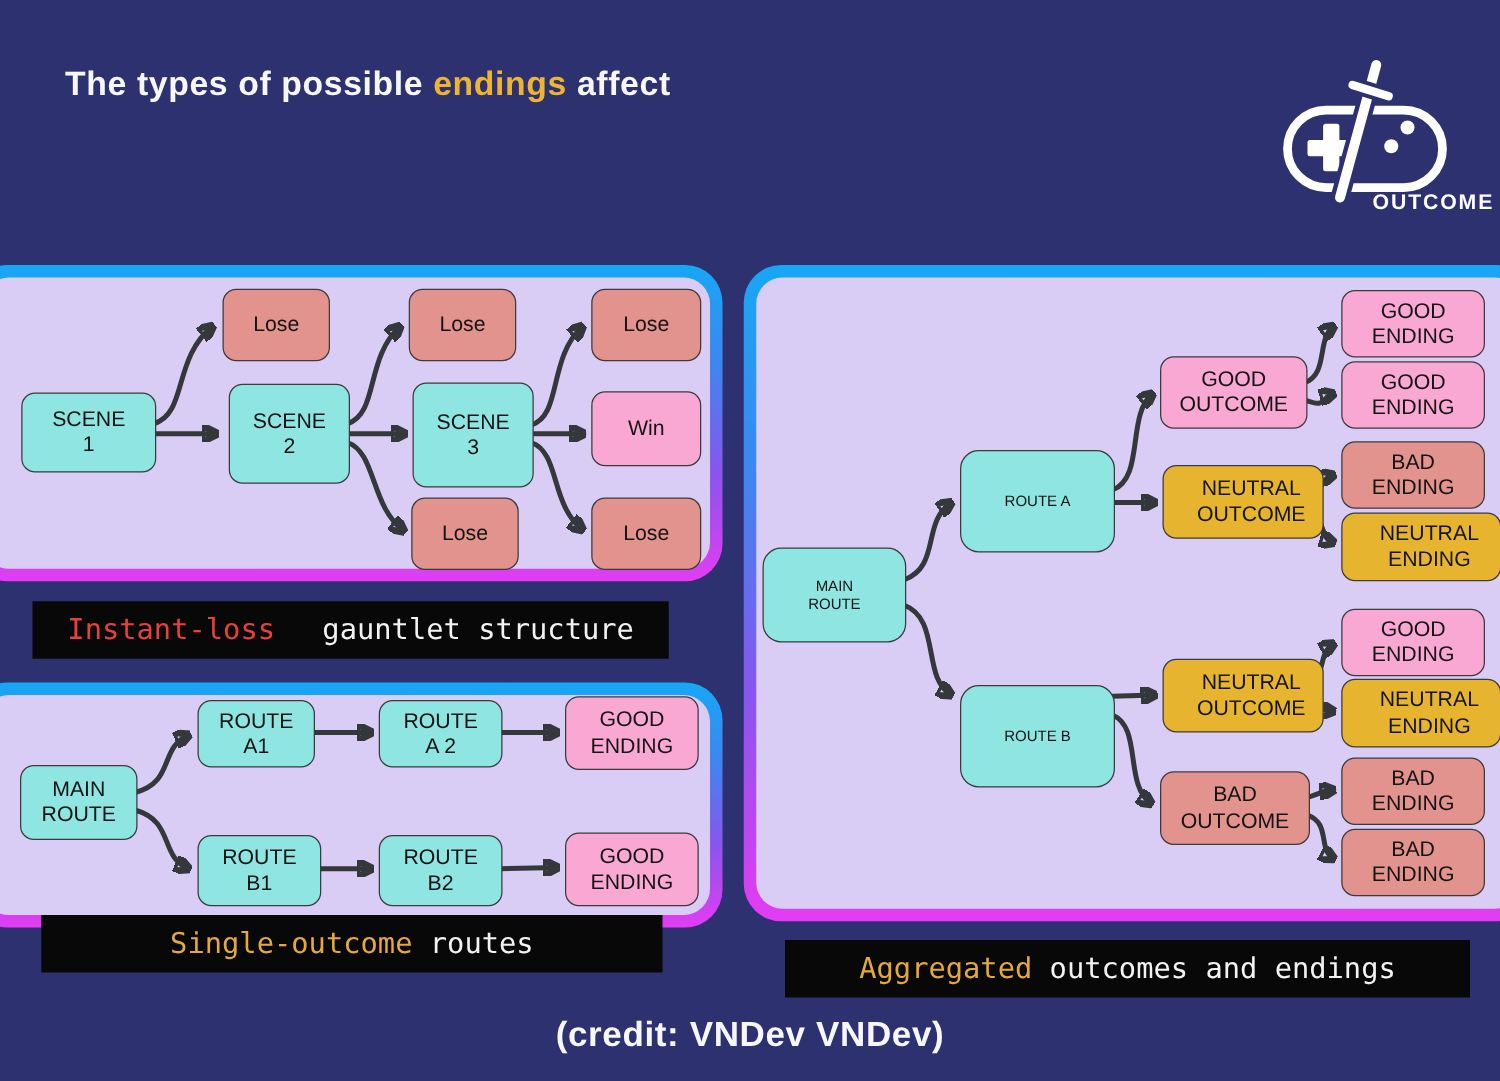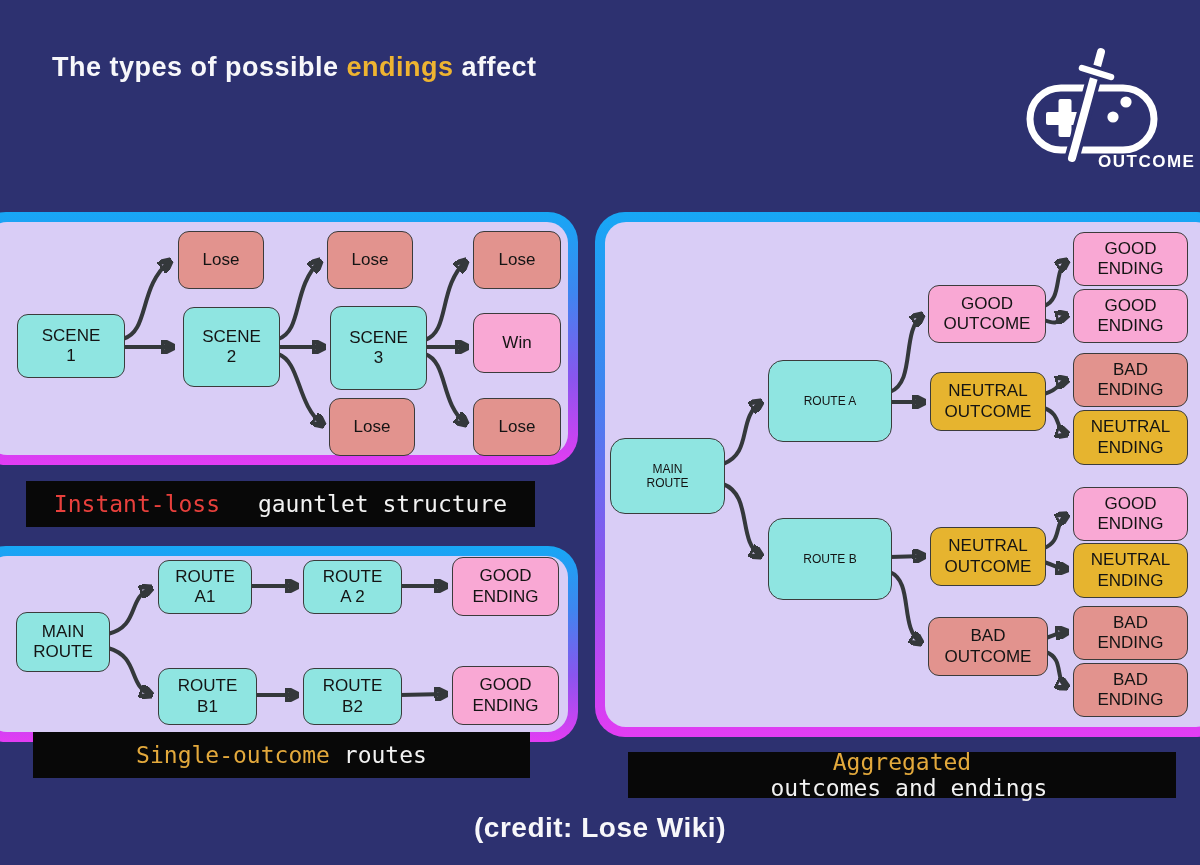--- a/index.html
+++ b/index.html
@@ -45,31 +45,31 @@
   .node{
     position:absolute;display:flex;align-items:center;justify-content:center;
     border:1.6px solid #3b3b3b;border-radius:11px;
     font-size:17px;line-height:1.18;color:#141414;text-align:center;
     white-space:pre-line;
   }
   .node.lg{font-size:12px;border-radius:15px;}
   .cyan{background:#8fe5e1;}
   .salmon{background:#e2938e;}
   .green{background:#f9a8d4;}
-  .gold{background:#e6b42f;}
+  .gold{background:#e6b42f;padding-left:13px;}
 
   
   .caption{
     position:absolute;background:#080808;display:flex;align-items:center;justify-content:center;
     font-family:"DejaVu Sans Mono", monospace;font-size:23px;color:#f2f2f2;
     white-space:pre;
   }
   #cap1{left:26px;top:481px;width:509px;height:46px;gap:24px;}
   #cap2{left:33px;top:732px;width:497px;height:46px;}
-  #cap3{left:628px;top:752px;width:548px;height:46px;flex-direction:column;}
+  #cap3{left:628px;top:752px;width:548px;height:46px;}
   .hl-red{color:#e8403c;}
   .hl-gold{color:#e3a93c;}
 
   
   .credit{
     position:absolute;left:0;top:812px;width:1200px;text-align:center;
     color:#f7f7fa;font-size:28px;font-weight:bold;letter-spacing:.5px;
   }
 </style>
 </head>
@@ -171,21 +171,21 @@
     <div class="node cyan" style="left:158px;top:668px;width:97px;height:55px">ROUTE
 B1</div>
     <div class="node cyan" style="left:303px;top:668px;width:97px;height:55px">ROUTE
 B2</div>
     <div class="node green" style="left:452px;top:666px;width:105px;height:57px">GOOD
 ENDING</div>
 
     <div class="node cyan lg" style="left:610px;top:438px;width:113px;height:74px">MAIN
 ROUTE</div>
     <div class="node cyan lg" style="left:768px;top:360px;width:122px;height:80px">ROUTE A</div>
-    <div class="node cyan lg" style="left:768px;top:518px;width:122px;height:80px">ROUTE B</div>
+    <div class="node cyan lg" style="left:768px;top:548px;width:122px;height:80px">ROUTE B</div>
     <div class="node green" style="left:928px;top:285px;width:116px;height:56px">GOOD
 OUTCOME</div>
     <div class="node gold" style="left:930px;top:372px;width:114px;height:57px">NEUTRAL
 OUTCOME</div>
     <div class="node gold" style="left:930px;top:527px;width:114px;height:57px">NEUTRAL
 OUTCOME</div>
     <div class="node salmon" style="left:928px;top:617px;width:118px;height:57px">BAD
 OUTCOME</div>
     <div class="node green" style="left:1073px;top:232px;width:113px;height:52px">GOOD
 ENDING</div>
@@ -208,15 +208,15 @@
   <div class="caption" id="cap1">
     <span class="hl-red">Instant-loss</span><span> gauntlet structure</span>
   </div>
   <div class="caption" id="cap2">
     <span class="hl-gold">Single-outcome</span><span> routes</span>
   </div>
   <div class="caption" id="cap3">
     <span class="hl-gold">Aggregated</span><span> outcomes and endings</span>
   </div>
 
-  <div class="credit">(credit: Lose Wiki)</div>
+  <div class="credit">(credit: VNDev VNDev)</div>
 
 </div>
 
 </body></html>

